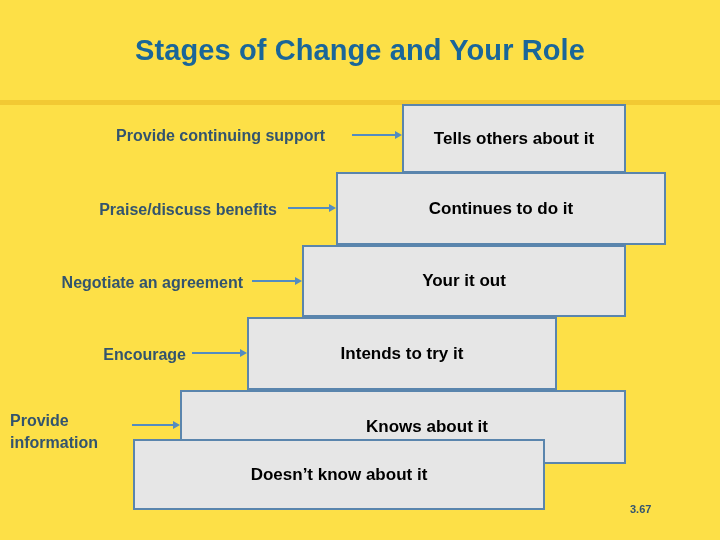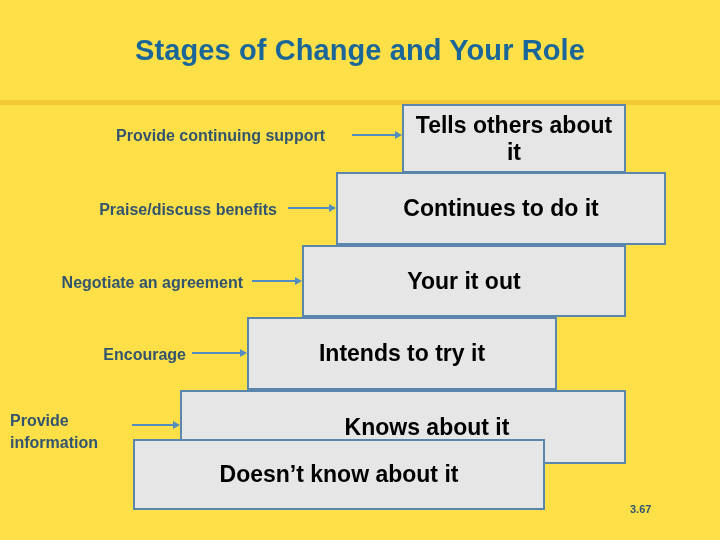--- a/index.html
+++ b/index.html
@@ -48,21 +48,21 @@
   .step-box {
     position: absolute;
     box-sizing: border-box;
     background: #E6E6E6;
     border: 2px solid #5A85AD;
     display: flex;
     align-items: center;
     justify-content: center;
   }
   .step-box .step-text {
-    font-size: 23px;
+    font-size: 17px;
     font-weight: bold;
     color: #000000;
     text-align: center;
     line-height: 1.15;
     padding: 0 8px;
   }
 
   
   .role-label {
     position: absolute;

